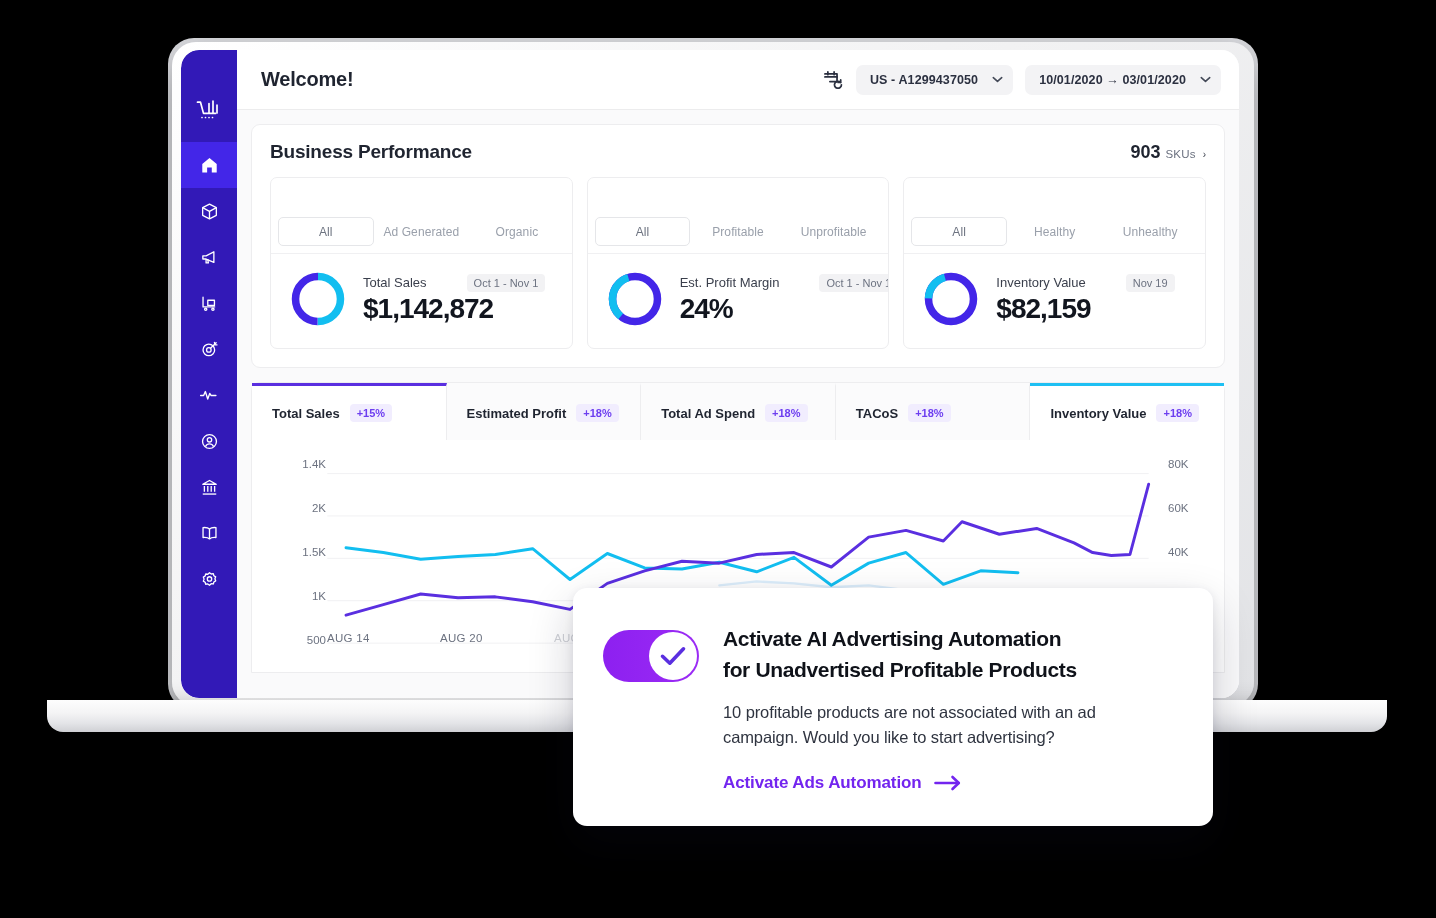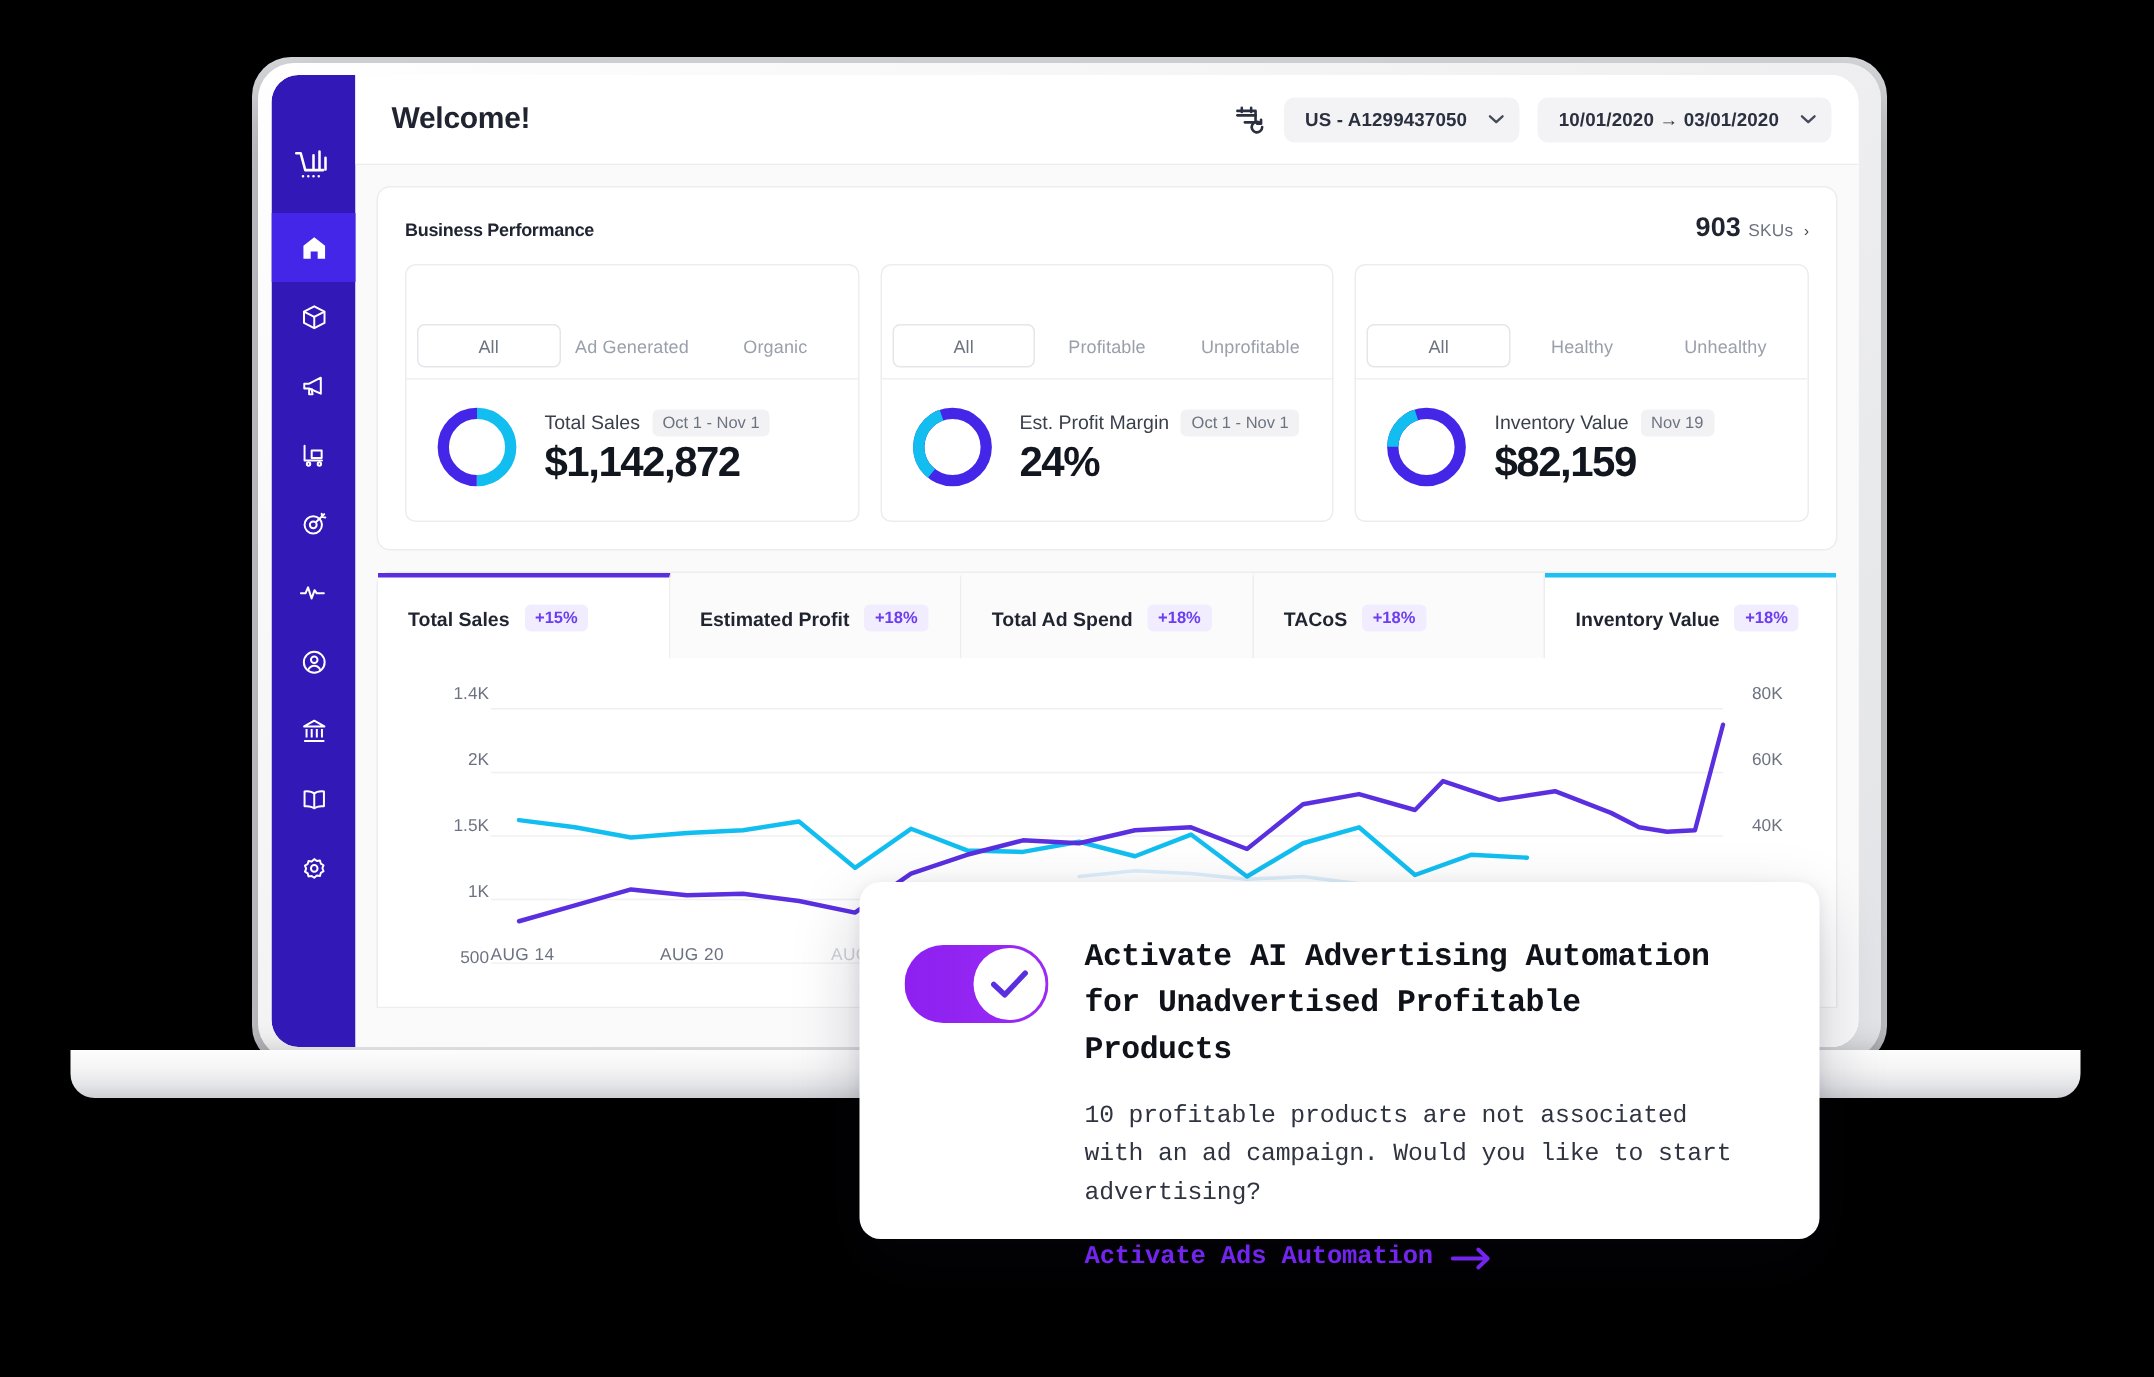--- a/index.html
+++ b/index.html
@@ -83,21 +83,21 @@
 
   
   .content { flex:1; padding: 14px 14px 0 14px; overflow:hidden; }
 
   
   .bp-card {
     background:#fff; border:1px solid #ededef; border-radius:9px;
     padding: 16px 18px 18px 18px; margin-bottom: 14px;
   }
   .bp-head { display:flex; align-items:baseline; margin-bottom:14px; }
-  .bp-title { font-size:12px; font-weight:700; color:#1f2430; letter-spacing:-.2px; }
+  .bp-title { font-size:19px; font-weight:700; color:#1f2430; letter-spacing:-.2px; }
   .bp-skus { margin-left:auto; display:flex; align-items:baseline; gap:5px; }
   .bp-skus .num { font-size:18px; font-weight:700; color:#1f2430; }
   .bp-skus .unit { font-size:11.5px; color:#6c7280; letter-spacing:.2px; }
   .bp-skus .caret { font-size:10px; color:#3a3f4c; margin-left:2px; }
 
   .metric-row { display:flex; gap:14px; }
   .metric-card { flex:1; border:1px solid #ededef; border-radius:7px; overflow:hidden; background:#fff; }
   .seg { display:flex; padding:7px; gap:0; border-bottom:1px solid #f0f0f2; }
   .seg button {
     flex:1; height:29px; font-size:12px; color:#9aa0ab; background:transparent;
@@ -105,21 +105,21 @@
     letter-spacing:.1px; white-space:nowrap;margin-top:32px;
   }
   .seg button.active { color:#6d7380; border-color:#e5e6e9; background:#fff; }
   .metric-body { display:flex; align-items:center; gap:16px; padding:16px 18px 20px 18px; }
   .donut { width:58px; height:58px; flex:0 0 58px; }
   .metric-text { min-width:0; }
   .metric-label-row { display:flex; align-items:center; gap:8px; margin-bottom:2px; }
   .metric-label { font-size:13px; color:#3a3f4c; font-weight:500; white-space:nowrap; }
   .metric-chip {
     font-size:11px; color:#6c7280; background:#f2f2f4; border-radius:4px;
-    padding:3px 7px; white-space:nowrap;
+    padding:3px 7px; white-space:nowrap;margin-left:32px;
   }
   .metric-value { font-size:28px; font-weight:700; color:#12161f; letter-spacing:-1px; line-height:1.08; }
 
   
   .chart-card { background:#fff; border:1px solid #ededef; border-radius:9px 9px 0 0; }
   .tabs { display:flex; }
   .tab {
     flex:1; padding:18px 0 18px 20px; border-right:1px solid #ededef;
     border-top:3px solid transparent; cursor:pointer; position:relative; background:#fff;
     display:flex; align-items:center; gap:10px; min-width:0;
@@ -135,21 +135,21 @@
   .tab.dim { background:#fbfbfc; }
 
   .plot-wrap { position:relative; height:232px; background:#fff; padding: 22px 10px 0 10px; }
   .plot-svg { display:block; width:100%; height:100%; }
 
   
   .promo {
     position:absolute; left:573px; top:588px; width:640px; height:238px;
     background:#fff; border-radius:14px;
     box-shadow: 0 18px 46px rgba(20,20,45,.20), 0 2px 10px rgba(20,20,45,.08);
-    padding: 36px 58px 0 30px; display:flex; gap:24px;font-family:Liberation Mono, monospace;
+    padding: 36px 58px 0 30px; display:flex; gap:24px;
   }
   .promo-toggle { width:96px; height:52px; flex:0 0 96px; margin-top:6px; }
   .promo-body { min-width:0; }
   .promo-title {
     font-size:21px; font-weight:700; color:#0f1219; line-height:1.47;
     letter-spacing:-.35px; margin-bottom:14px;
   }
   .promo-sub {
     font-size:16.5px; color:#2f3440; line-height:1.55; letter-spacing:-.1px; margin-bottom:22px;
   }

